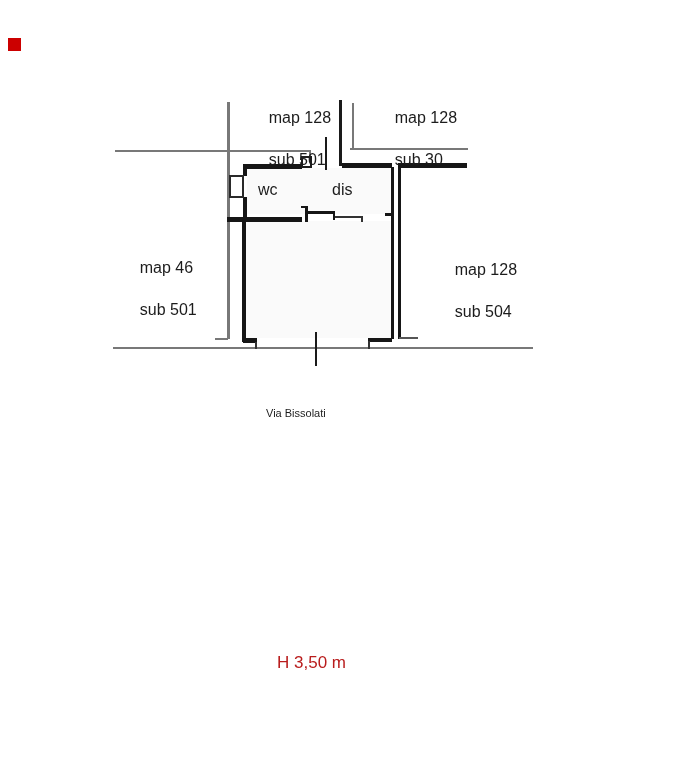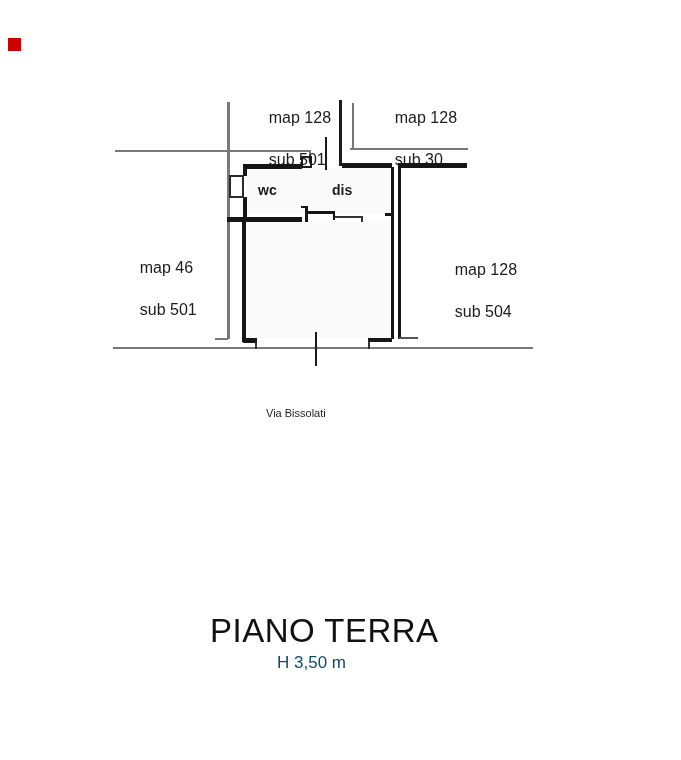--- a/index.html
+++ b/index.html
@@ -17,26 +17,26 @@
   .marker{left:8px;top:38px;width:13px;height:13px;background:#cc0000;}
   
   .roomfill{background:#fafafa;}
   
   .bnd{background:#787878;}
   
   .wall{background:#161616;}
   .tick{background:#1a1a1a;}
   
   .lbl{font-size:16px;line-height:21px;white-space:pre;}
-  .room-lbl{font-size:14px;line-height:22px;white-space:pre;font-weight:bold;}
+  .room-lbl{font-size:16px;line-height:22px;white-space:pre;}
   .street-lbl{font-size:11px;}
   .door-leaf{border:2px solid #2a2a2a;background:#ffffff;box-sizing:border-box;}
   .jamb-box{border:2px solid #1c1c1c;background:#ffffff;box-sizing:border-box;}
   .title{font-size:33px;letter-spacing:0.5px;color:#111;}
-  .subtitle{font-size:17px;color:#0c4a6e;}
+  .subtitle{font-size:17px;color:#b91c1c;}
 </style>
 </head>
 <body>
 
 <div class="stage">
 
   <div class="abs marker"></div>
 
   <div class="abs roomfill" style="left:247px;top:168px;width:144px;height:46px;"></div>
   <div class="abs roomfill" style="left:246px;top:221px;width:145px;height:117px;"></div>
@@ -93,16 +93,15 @@
   <div class="abs lbl" style="left:437px;top:238px;">
     <span>map 128</span><br>
     <span>sub 504</span>
   </div>
 
   <div class="abs room-lbl" style="left:258px;top:179px;">wc</div>
   <div class="abs room-lbl" style="left:332px;top:179px;">dis</div>
 
   <div class="abs street-lbl" style="left:266px;top:407px;">Via Bissolati</div>
 
-  <div class="abs title" style="left:210px;top:612px;">PIANO TERRA</div>
   <div class="abs subtitle" style="left:277px;top:653px;">H 3,50 m</div>
 
 </div>
 
 </body></html>

